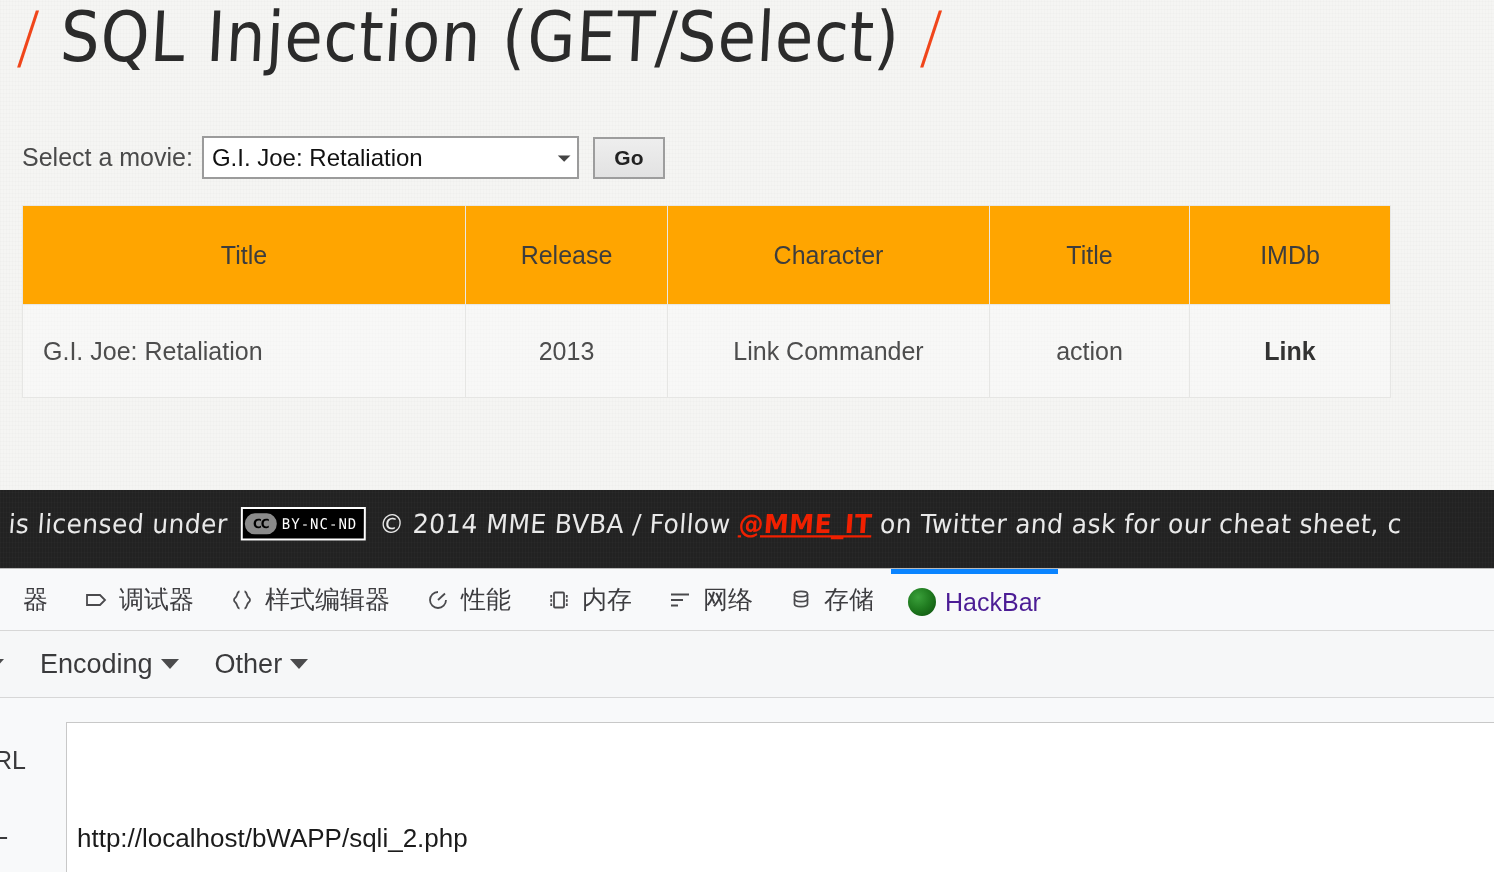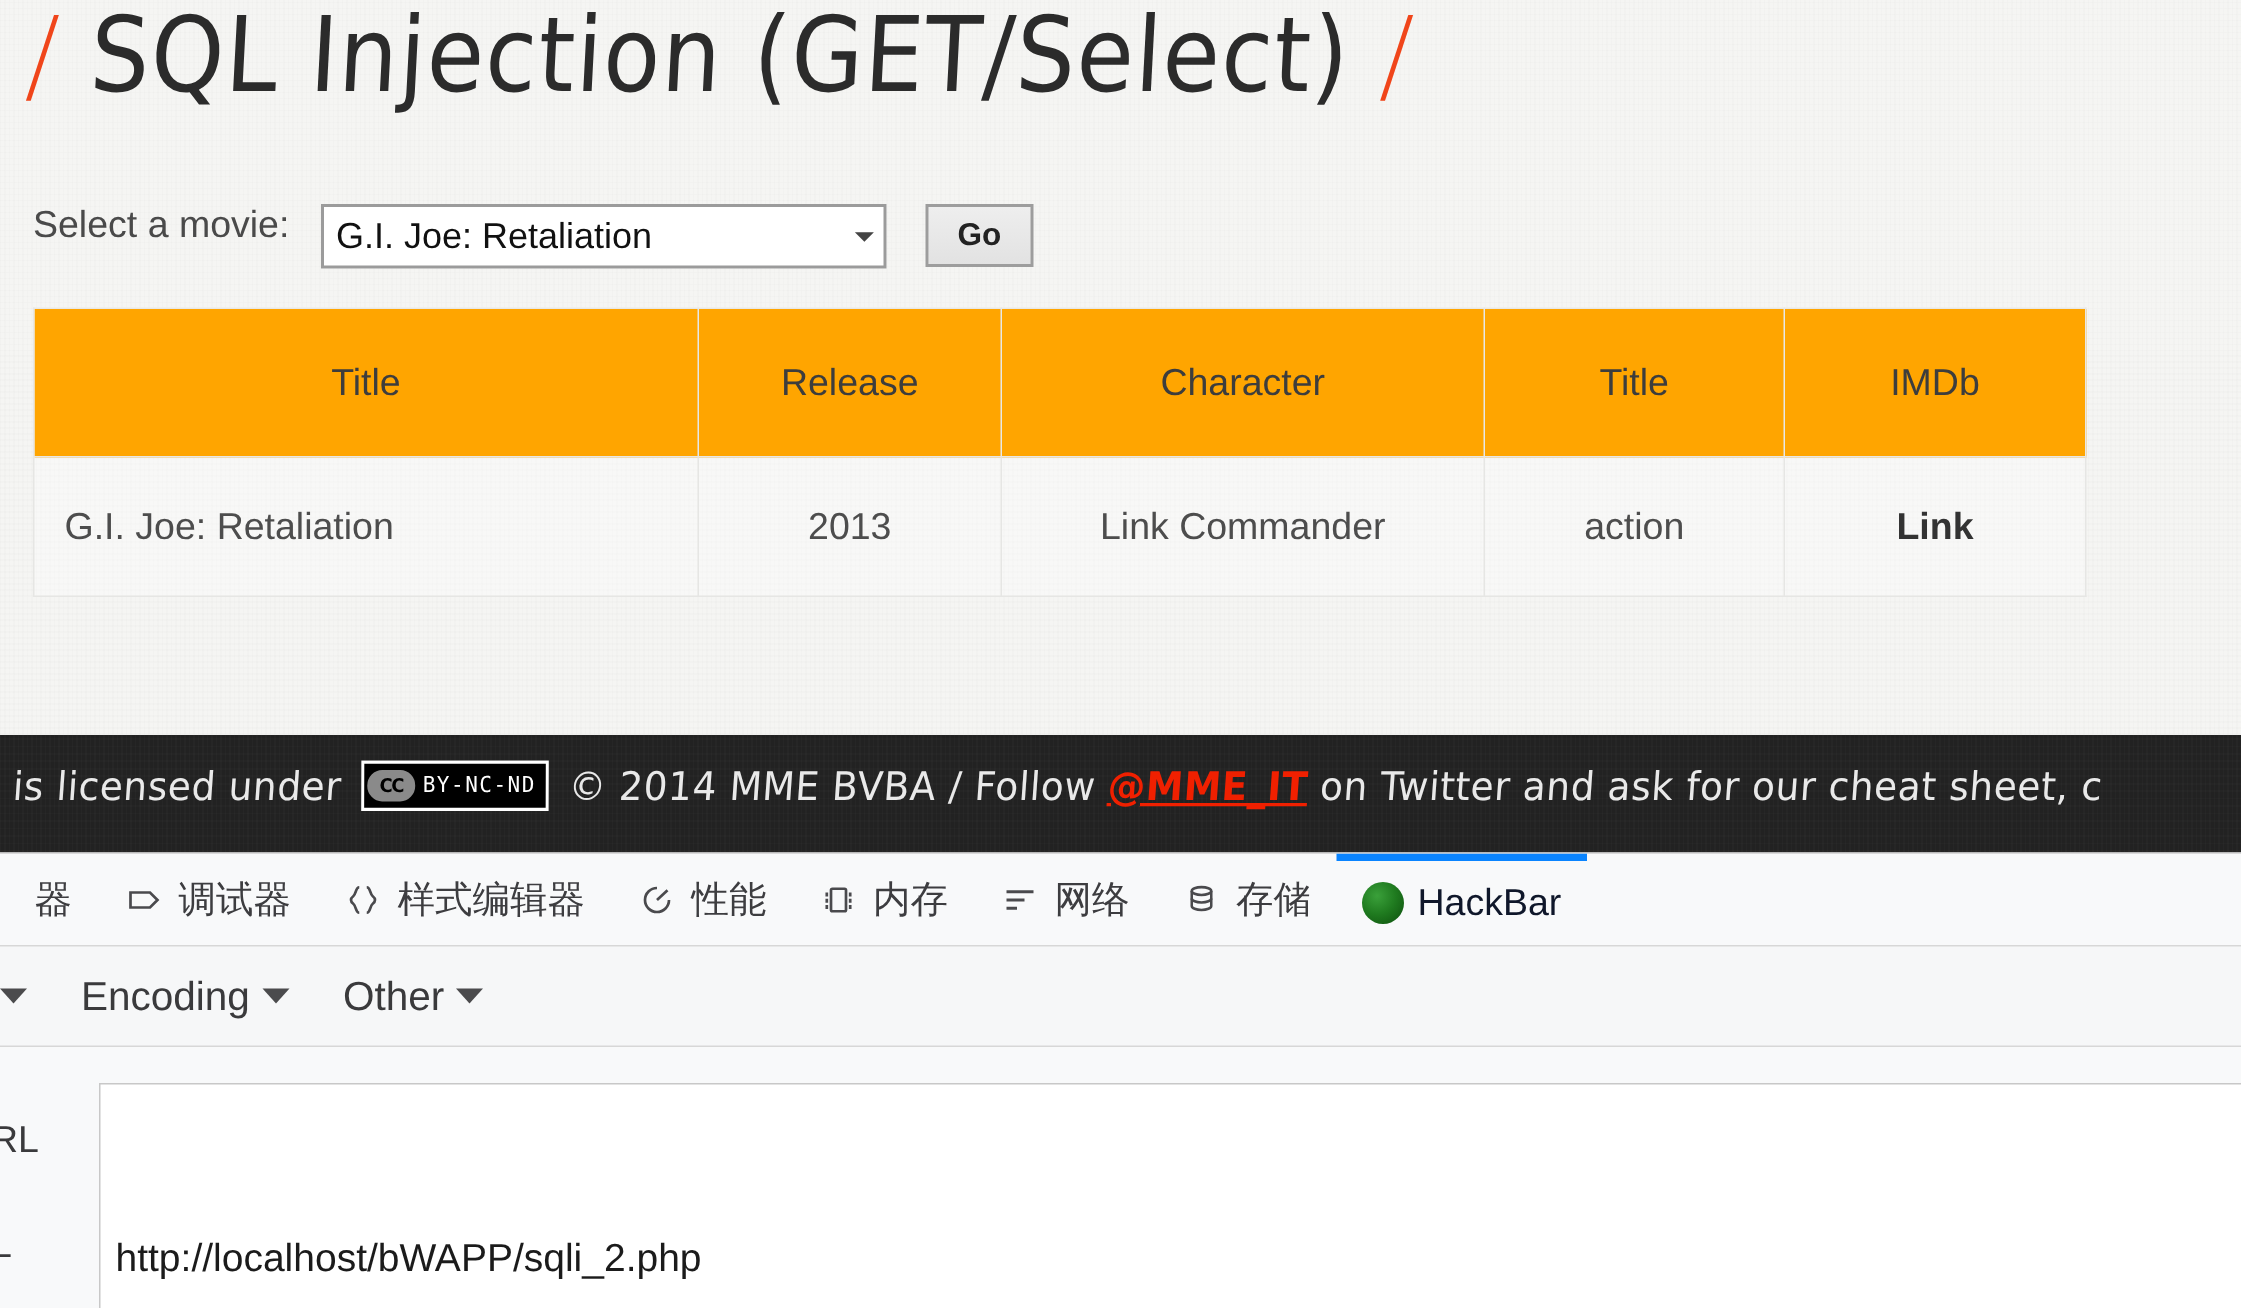--- a/index.html
+++ b/index.html
@@ -53,21 +53,22 @@
   .page-title .ttext {
     font-weight: 400;
   }
 
   
   .form-row {
     position: absolute;
     left: 22px;
     top: 136px;
     display: flex;
-    gap: 12px;
+    align-items: center;
+    gap: 0;
   }
   .form-label {
     font-size: 25px;
     color: #4a4a4a;
     margin-right: 9px;
     white-space: nowrap;
   }
   .movie-select {
     width: 377px;
     height: 43px;
@@ -240,21 +241,21 @@
     padding: 0 17px;
     font-size: 25px;
     color: #3d3d40;
     white-space: nowrap;
     position: relative;
     box-sizing: border-box;
     font-family: "Liberation Sans", sans-serif;
   }
   .dt-tab.first { padding-left: 0; margin-left: -14px; }
   .dt-tab.active {
-    color: #0f172a;
+    color: #4c1d95;
     border-top: 5px solid #0a84ff;
     padding-top: 0;
   }
   .dt-tab .dt-icon {
     display: inline-flex;
     align-items: center;
     justify-content: center;
     width: 28px;
     height: 28px;
     color: #4a4a4d;
@@ -269,21 +270,21 @@
     display: inline-block;
   }
 
   
   .hb-toolbar {
     height: 66px;
     display: flex;
     align-items: center;
     border-bottom: 1px solid #d7d7d7;
     background: #f6f7f8;
-    padding-left: 16px;
+    padding-left: 2px;
     overflow: hidden;
   }
   .hb-menu {
     display: flex;
     align-items: center;
     gap: 8px;
     font-size: 27px;
     color: #3a3a3c;
     padding: 0 18px;
     white-space: nowrap;

